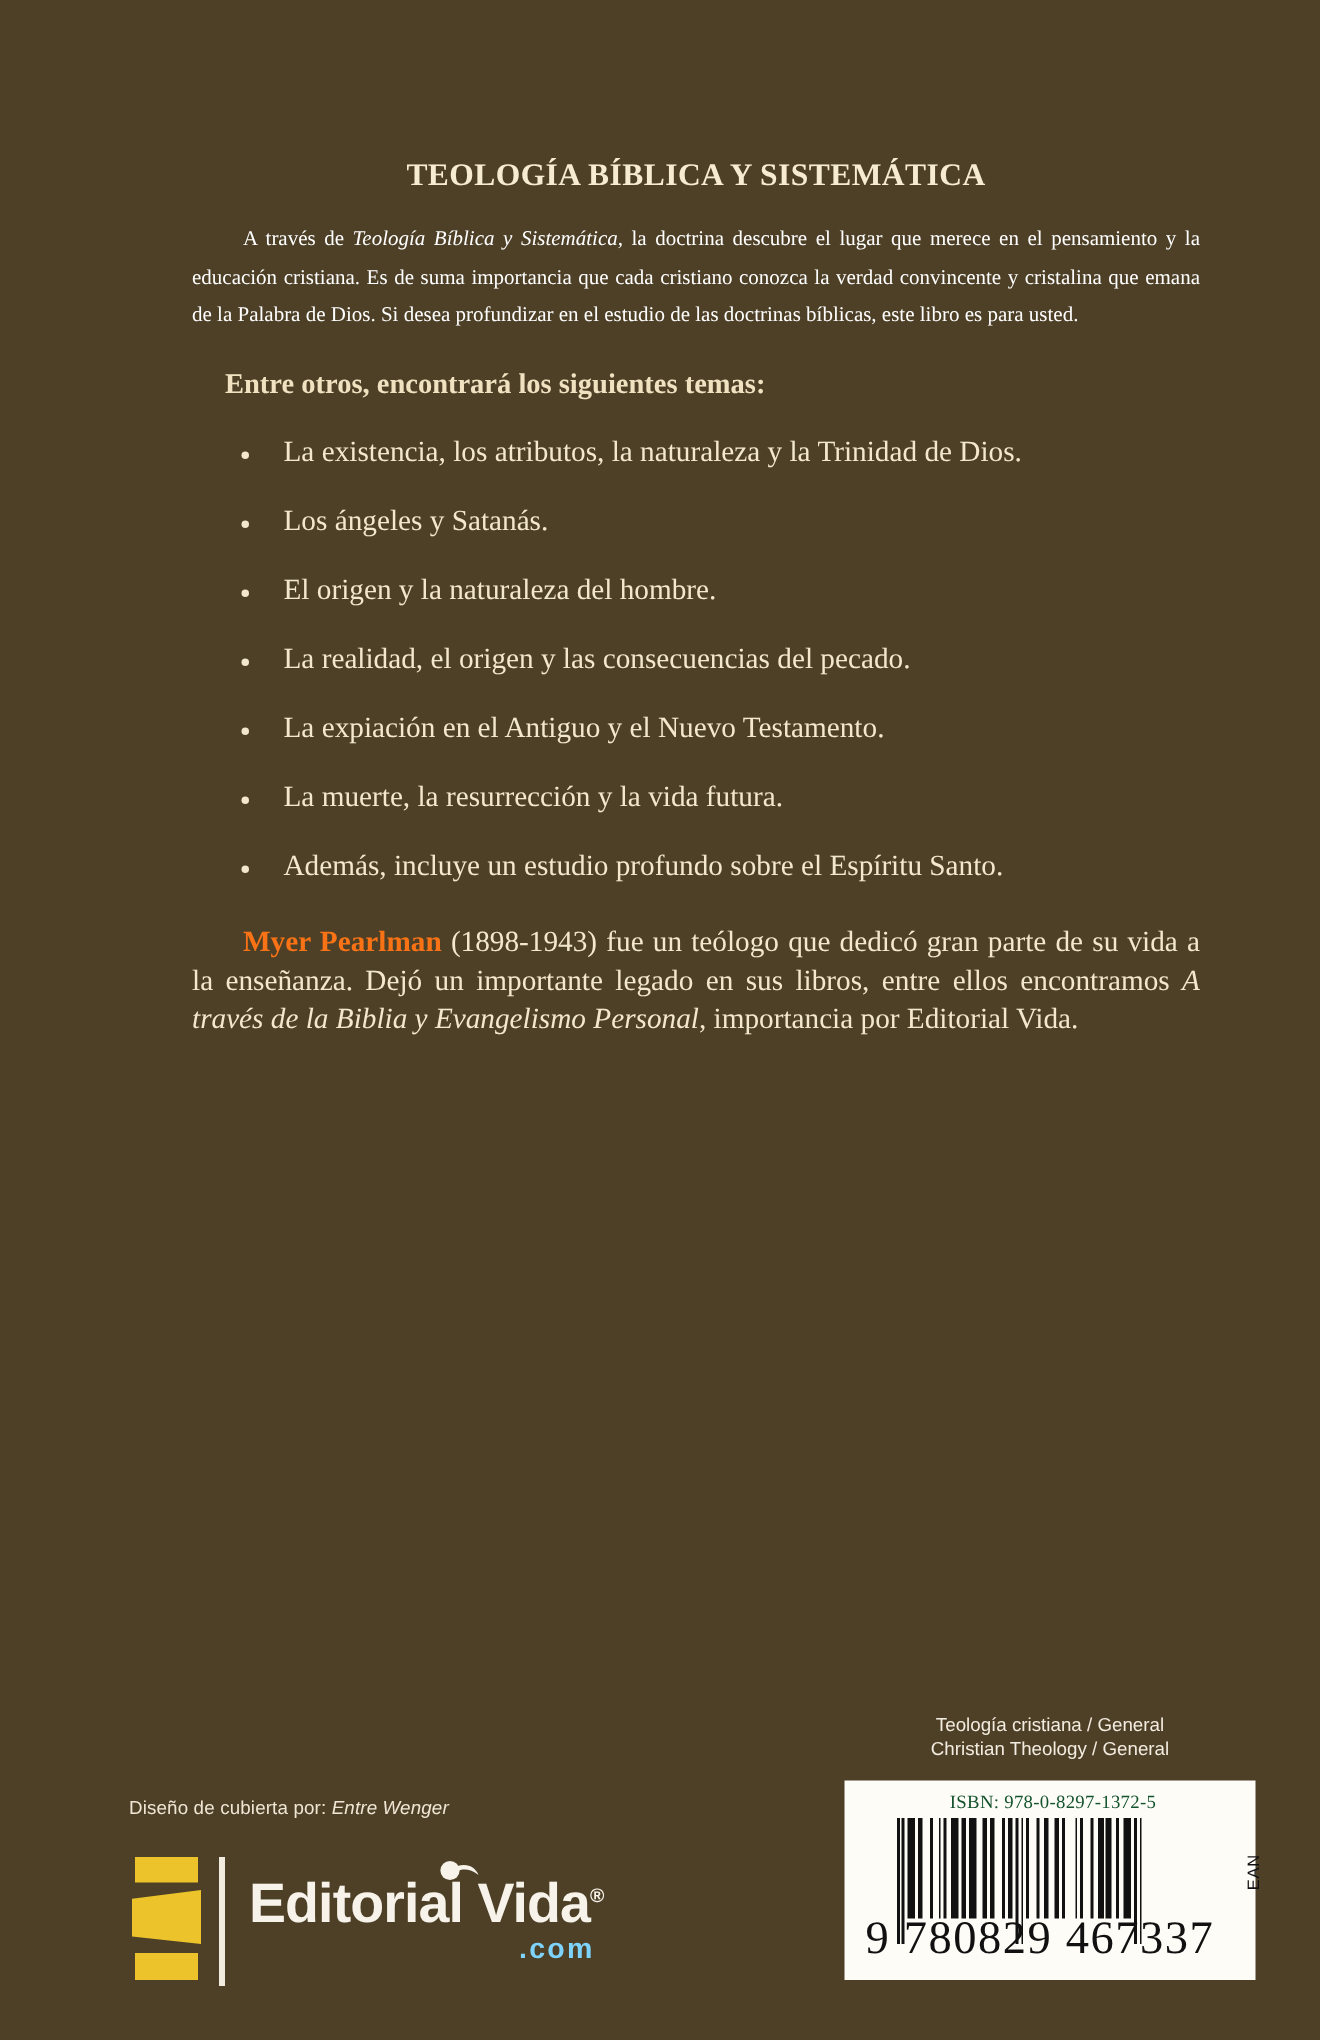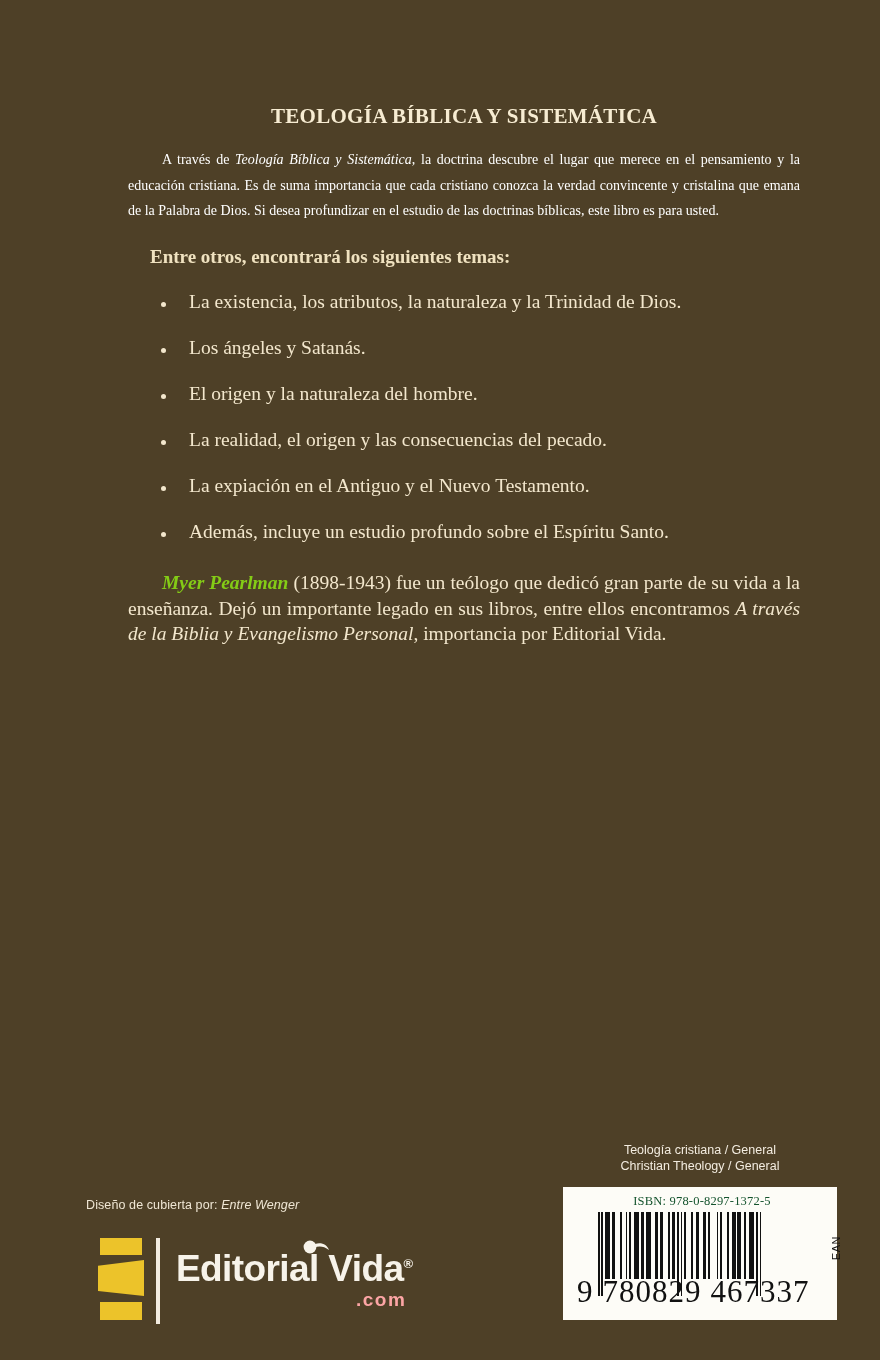--- a/index.html
+++ b/index.html
@@ -97,41 +97,40 @@
   .bio {
     margin-top: 26px;
     font-size: 19.5px;
     line-height: 25.5px;
     color: #f3e7cd;
     text-align: justify;
     text-indent: 34px;
   }
   .bio .author-name {
     font-weight: bold;
-    font-style: italic;
-    color: #84cc16;
+    color: #f97316;
   }
   .bio em { font-style: italic; }
 
   
   .credit {
     position: absolute;
     left: 86px;
     top: 1198px;
     font-family: "Liberation Sans", sans-serif;
     font-size: 12.5px;
     color: #efe6d4;
     letter-spacing: 0.1px;
   }
   .credit .designer { font-style: italic; }
 
   
   .logo {
     position: absolute;
-    left: 98px;
+    left: 88px;
     top: 1238px;
     display: flex;
     align-items: flex-start;
   }
   .logo-mark {
     position: relative;
     width: 46px;
     height: 82px;
     flex: 0 0 46px;
   }
@@ -182,21 +181,21 @@
   }
   .logo-reg {
     font-size: 13px;
     vertical-align: super;
     font-weight: bold;
   }
   .logo-dotcom {
     font-family: "Liberation Sans", sans-serif;
     font-weight: bold;
     font-size: 19px;
-    color: #fca5a5;
+    color: #7dd3fc;
     letter-spacing: 1.5px;
     text-align: right;
     margin-top: 2px;
     padding-right: 6px;
   }
   .logo-swoosh {
     position: absolute;
     left: 126px;
     top: 2px;
     width: 28px;
@@ -305,20 +304,24 @@
         <span class="topic-bullet"><span></span></span>
         <span class="topic-text">El origen y la naturaleza del hombre.</span>
       </li>
       <li class="topic-row">
         <span class="topic-bullet"><span></span></span>
         <span class="topic-text">La realidad, el origen y las consecuencias del pecado.</span>
       </li>
       <li class="topic-row">
         <span class="topic-bullet"><span></span></span>
         <span class="topic-text">La expiación en el  Antiguo y el Nuevo Testamento.</span>
+      </li>
+      <li class="topic-row">
+        <span class="topic-bullet"><span></span></span>
+        <span class="topic-text">La muerte, la resurrección y la vida futura.</span>
       </li>
       <li class="topic-row">
         <span class="topic-bullet"><span></span></span>
         <span class="topic-text">Además, incluye un estudio profundo sobre el Espíritu Santo.</span>
       </li>
     </ul>
 
     <p class="bio"><span class="author-name">Myer Pearlman</span><span> (1898-1943) fue un teólogo que dedicó gran parte de su vida a la enseñanza.  Dejó un importante legado en sus libros, entre ellos encontramos </span><em>A través de la Biblia y Evangelismo Personal</em><span>, importancia por Editorial Vida.</span></p>
 
   </div>

